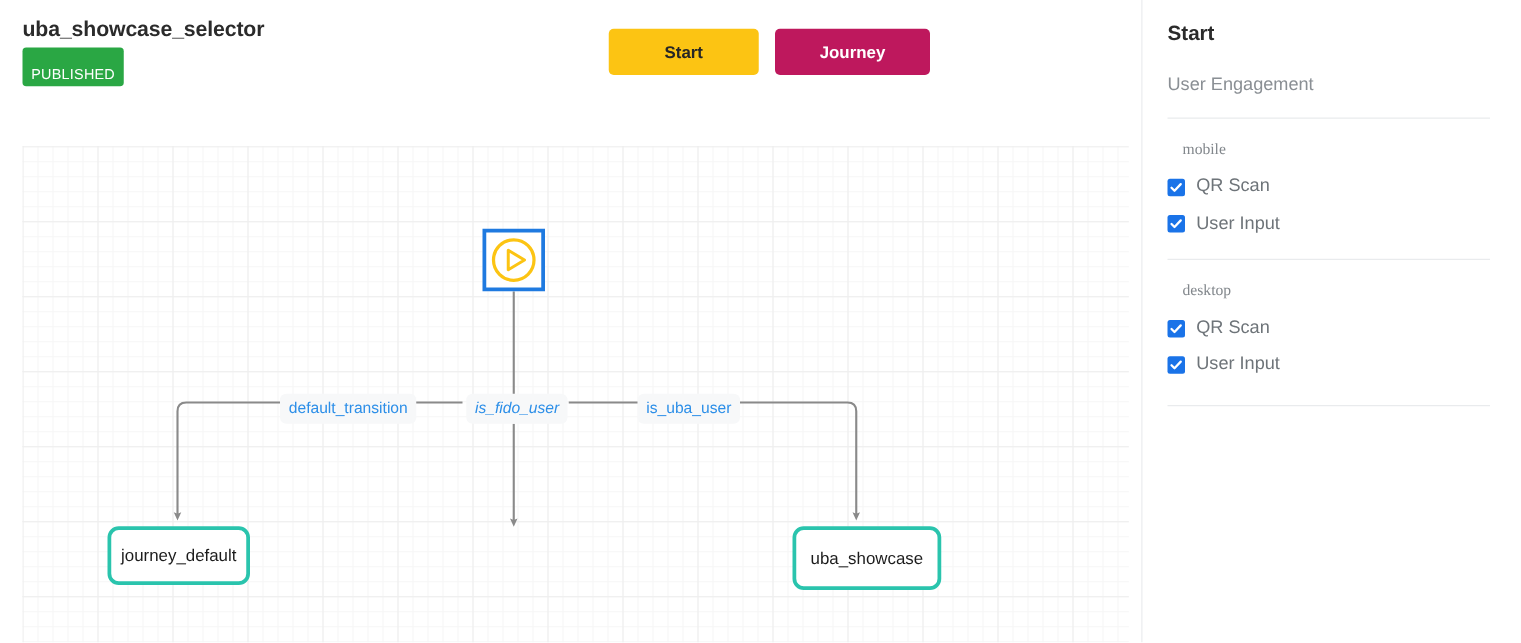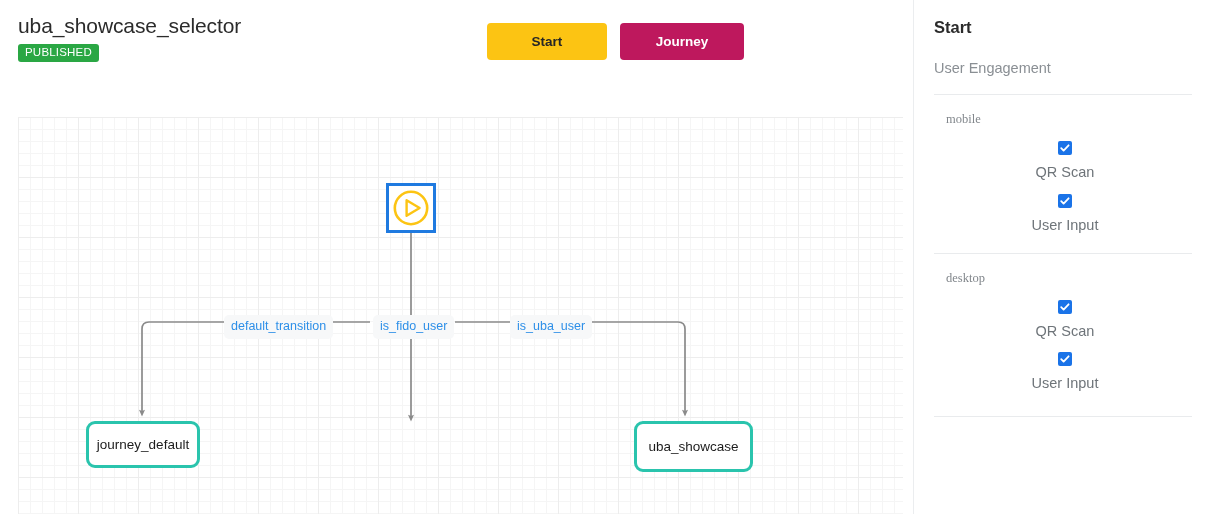--- a/index.html
+++ b/index.html
@@ -26,43 +26,43 @@
     background: #ffffff;
   }
 
   
   .header {
     position: absolute;
     left: 18px; top: 14px;
     width: 430px;
   }
   .flow-title {
-    font-size: 21px;
-    font-weight: normal;
+    font-size: 17px;
+    font-weight: bold;
     color: #2b2b2b;
     letter-spacing: -0.1px;
     line-height: 1.15;
     margin: 0 0 4px 0;
     white-space: nowrap;
   }
   .flow-subtitle {
     font-size: 13.5px;
     color: #8a8f94;
     line-height: 1.38;
     width: 222px;
     margin: 0 0 6px 0;
   }
   .badge {
     display: inline-block;
     background: #2aa744;
     color: #ffffff;
     font-size: 11.5px;
     font-weight: normal;
     letter-spacing: 0.2px;
-    padding: 2px 7px 3px 7px;
+    padding: 16px 7px 3px 7px;
     border-radius: 3px;
     line-height: 1.1;
   }
 
   
   .topbar-buttons {
     position: absolute;
     left: 487px; top: 23px;
     display: flex;
     gap: 13px;
@@ -137,21 +137,21 @@
     background: #f7f8f9;
     color: #2d8fe8;
     font-size: 12.5px;
     line-height: 1;
     padding: 5px 7px 6px 7px;
     border-radius: 5px;
     white-space: nowrap;
     text-align: right;
   }
   .lbl-default-transition { left: 206px; top: 198px; }
-  .lbl-is-fido-user      { left: 355px; top: 198px; }
+  .lbl-is-fido-user      { left: 355px; top: 198px; font-style: italic; }
   .lbl-is-uba-user       { left: 492px; top: 198px; }
 
   
   .node-box {
     position: absolute;
     border: 3px solid #2ac4ad;
     border-radius: 9px;
     background: #ffffff;
     display: flex;
     align-items: center;
@@ -203,21 +203,20 @@
     color: #82878c;
     margin: 17px 0 0 12px;
     line-height: 1.2;
     font-family: Liberation Serif, serif;
   }
   .sb-check-row {
     display: flex;
     align-items: center;
     margin-top: 12px;
     gap: 9px;
-    flex-direction: column;
   }
   .sb-check-row.first { margin-top: 14px; }
   .cbox {
     width: 14px; height: 14px;
     border-radius: 2px;
     background: #1a73e8;
     position: relative;
     flex: 0 0 auto;
   }
   .cbox svg { position: absolute; left: 1px; top: 1px; display: block; }

